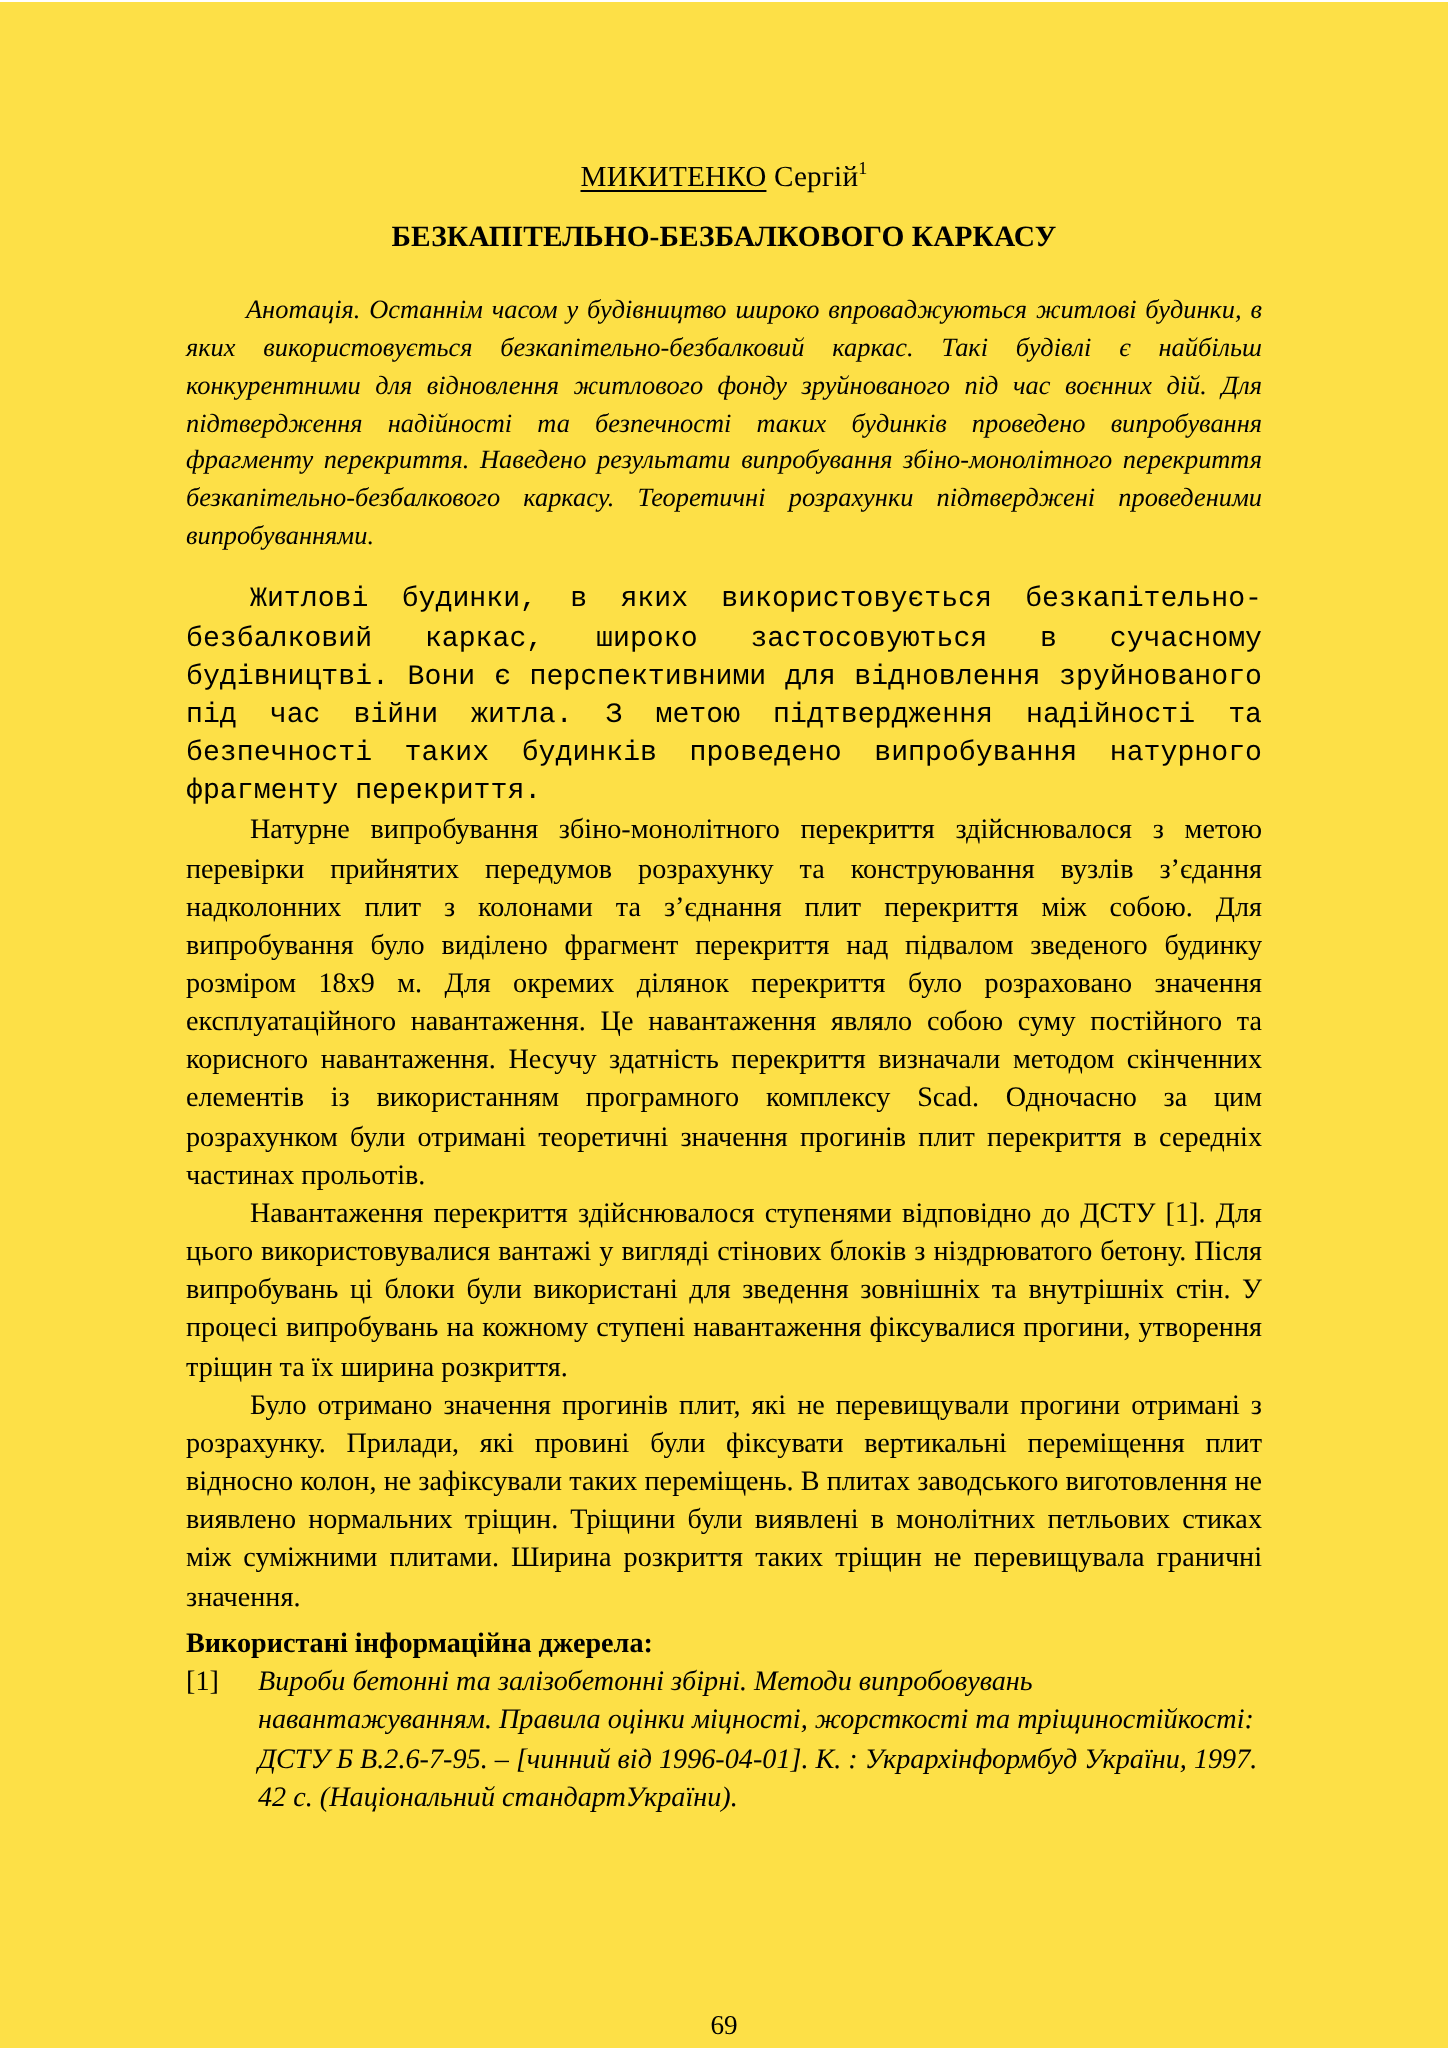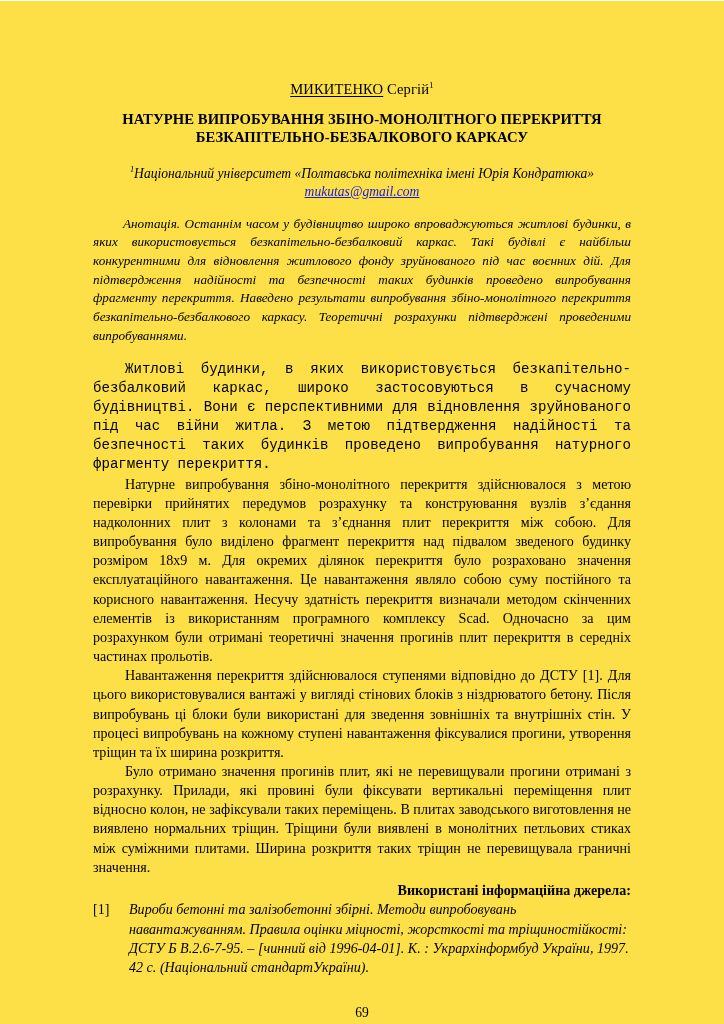--- a/index.html
+++ b/index.html
@@ -100,21 +100,21 @@
     text-indent: 32px;
     hyphens: none;
   }
   .body-par.first {
     margin-top: 6px;
     font-family: Liberation Mono, monospace;
   }
 
   
   .ref-heading {
-    text-align: right;
+    text-align: left;
     font-weight: bold;
     font-size: 14.1px;
     line-height: 1.36;
     margin: 4px 0 0 0;
   }
   .ref-list {
     margin: 0;
     padding: 0;
   }
   .ref-item {
@@ -149,27 +149,24 @@
 <body>
 
 <div class="page">
   <div class="content">
 
     <p class="author-line">
       <span class="author-surname">МИКИТЕНКО</span><span>&nbsp;</span><span>Сергій</span><sup>1</sup>
     </p>
 
     <h1 class="doc-title">
-      <span class="t-line">НАТУРНЕ ВИПРОБУВАННЯ ЗБІНО-МОНОЛІТНОГО ПЕРЕКРИТТЯ</span>
       <span class="t-line">БЕЗКАПІТЕЛЬНО-БЕЗБАЛКОВОГО КАРКАСУ</span>
     </h1>
 
     <div class="affiliation">
-      <span class="aff-line"><sup>1</sup><span>Національний університет «Полтавська політехніка імені Юрія Кондратюка»</span></span>
-      <span class="aff-line"><a class="email-link" href="#">mukutas@gmail.com</a></span>
     </div>
 
     <p class="abstract"><span class="abstract-label">Анотація.</span><span> Останнім часом у будівництво широко впроваджуються житлові будинки, в яких використовується безкапітельно-безбалковий каркас. Такі будівлі є найбільш конкурентними для відновлення житлового фонду зруйнованого під час воєнних дій. Для підтвердження надійності та безпечності таких будинків проведено випробування фрагменту перекриття. Наведено результати випробування збіно-монолітного перекриття безкапітельно-безбалкового каркасу. Теоретичні розрахунки підтверджені проведеними випробуваннями.</span></p>
 
     <p class="body-par first">Житлові будинки, в яких використовується безкапітельно-безбалковий каркас, широко застосовуються в сучасному будівництві. Вони є перспективними для відновлення зруйнованого під час війни житла. З метою підтвердження надійності та безпечності таких будинків проведено випробування натурного фрагменту перекриття.</p>
     <p class="body-par">Натурне випробування збіно-монолітного перекриття здійснювалося з метою перевірки прийнятих передумов розрахунку та конструювання вузлів з’єдання надколонних плит з колонами та з’єднання плит перекриття між собою. Для випробування було виділено фрагмент перекриття над підвалом зведеного будинку розміром 18х9 м. Для окремих ділянок перекриття було розраховано значення експлуатаційного навантаження. Це навантаження являло собою суму постійного та корисного навантаження. Несучу здатність перекриття визначали методом скінченних елементів із використанням програмного комплексу Scad. Одночасно за цим розрахунком були отримані теоретичні значення прогинів плит перекриття в середніх частинах прольотів.</p>
     <p class="body-par">Навантаження перекриття здійснювалося ступенями відповідно до ДСТУ [1]. Для цього використовувалися вантажі у вигляді стінових блоків з ніздрюватого бетону. Після випробувань ці блоки були використані для зведення зовнішніх та внутрішніх стін. У процесі випробувань на кожному ступені навантаження фіксувалися прогини, утворення тріщин та їх ширина розкриття.</p>
     <p class="body-par">Було отримано значення прогинів плит, які не перевищували прогини отримані з розрахунку. Прилади, які провині були фіксувати вертикальні переміщення плит відносно колон, не зафіксували таких переміщень. В плитах заводського виготовлення не виявлено нормальних тріщин. Тріщини були виявлені в монолітних петльових стиках між суміжними плитами. Ширина розкриття таких тріщин не перевищувала граничні значення.</p>
 
     <p class="ref-heading">Використані інформаційна джерела:</p>

